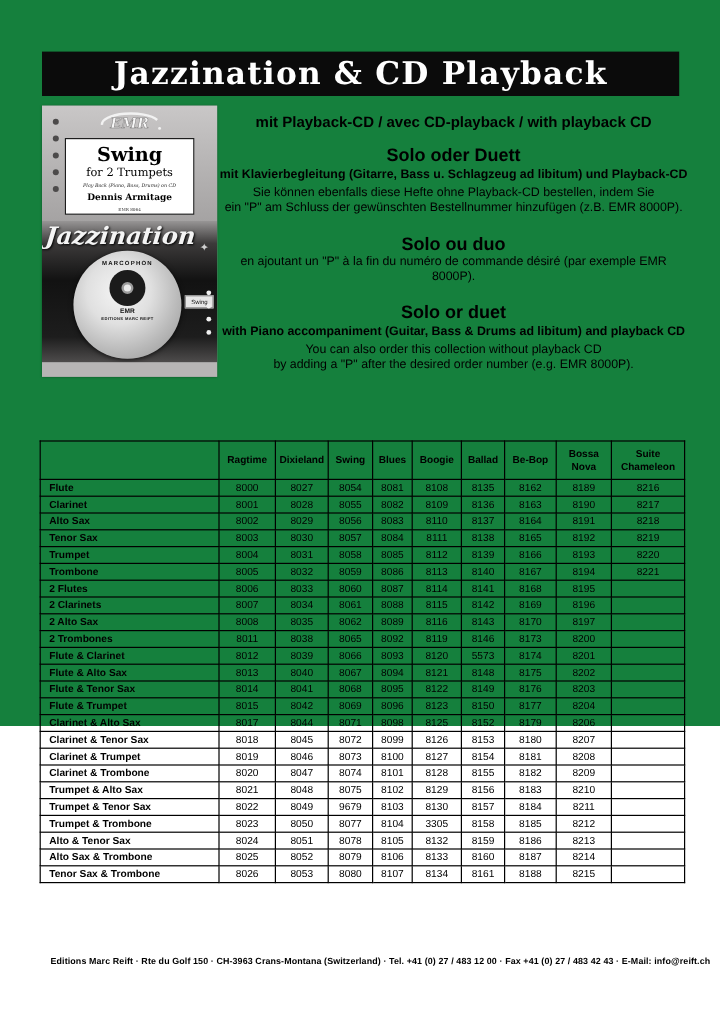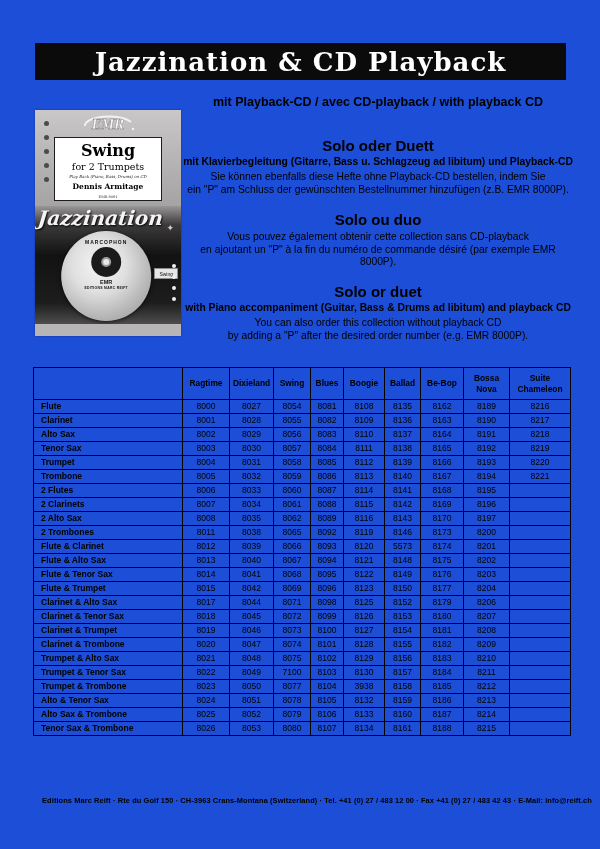--- a/index.html
+++ b/index.html
@@ -1,27 +1,27 @@
 <!DOCTYPE html>
 <html><head>
 <meta charset="utf-8">
 <style>
   * { margin:0; padding:0; box-sizing:border-box; }
   html,body { width:600px; height:849px; background:#ffffff; overflow:hidden;
               font-family:"Liberation Sans", sans-serif; color:#000; }
-  .page { position:relative; width:600px; height:849px; background:#1d4ed8;text-decoration:underline; }
+  .page { position:relative; width:600px; height:605px; background:#15803d;text-decoration:underline; }
 
   
   .banner { position:absolute; left:35px; top:43px; width:531px; height:37px;
             background:#0b0b0b; display:flex; align-items:center; justify-content:center; }
   .banner-title { font-family:"DejaVu Serif", serif; font-weight:bold; font-size:26px;
                   color:#fff; letter-spacing:1px; white-space:nowrap; }
 
   
-  .cover { position:absolute; left:35px; top:110px; width:146px; height:226px;
+  .cover { position:absolute; left:35px; top:88px; width:146px; height:226px;
            overflow:hidden; background:#b2b0b0; box-shadow:0 0 2px rgba(0,0,0,.35); }
   .cover-top { position:absolute; top:0; left:0; width:100%; height:96px;
                background:linear-gradient(180deg,#c9c7c7 0%,#b3b1b1 60%,#a5a3a3 100%); }
   .bind-dots { position:absolute; left:9px; top:11px; display:flex; flex-direction:column; gap:9px; }
   .bind-dots i { width:5px; height:5px; border-radius:50%; background:#4c4a4a; display:block; }
   .emr-logo { position:absolute; top:3px; left:0; width:100%; text-align:center; }
   .emr-logo svg { display:inline-block; }
   .title-box { position:absolute; left:19px; top:27px; width:108px; height:64px;
                background:#ffffff; border:1px solid #1d1d1d; text-align:center; padding-top:4px; }
   .tb-title { font-family:"DejaVu Serif", serif; font-weight:bold; font-size:16px; line-height:17px; }
@@ -49,21 +49,21 @@
   .swing-tag { position:absolute; right:3px; top:62px; background:#e6e6e6; border:1px solid #8e8e8e;
                font-size:5px; padding:1.5px 4px; color:#111; }
   .cd-dots { position:absolute; right:5px; top:58px; display:flex; flex-direction:column; gap:7px; }
   .cd-dots i { width:4px; height:4px; border-radius:50%; background:#f0f0f0; display:block; }
   .cover-bottom { position:absolute; bottom:0; left:0; width:100%; height:12px; background:#b7b5b5; }
 
   
   .intro { position:absolute; left:183px; top:95px; width:390px; text-align:center; }
   .tagline { font-weight:bold; font-size:12.5px; line-height:14px; }
   .lang-sec { margin-top:15px; }
-  .lang-sec.first { margin-top:28px; }
+  .lang-sec.first { margin-top:12px; }
   .sec-head { font-weight:bold; font-size:15px; line-height:17px; }
   .sec-sub  { font-weight:bold; font-size:10.3px; line-height:13px; margin-top:1px; }
   .sec-line { font-size:10.3px; line-height:12px; margin-top:1px; }
   .sec-line.firstline { margin-top:3px; }
 
   
   .tbl-wrap { position:absolute; left:33px; top:340px; }
   table { border-collapse:collapse; table-layout:fixed; width:537px;margin-top:27px; }
   th, td { border:1.5px solid #000; }
   thead th { font-weight:bold; font-size:8.4px; text-align:center; vertical-align:middle;
@@ -136,21 +136,20 @@
 
     <div class="lang-sec first">
       <div class="sec-head">Solo oder Duett</div>
       <div class="sec-sub">mit Klavierbegleitung (Gitarre, Bass u. Schlagzeug ad libitum) und Playback-CD</div>
       <div class="sec-line firstline">Sie können ebenfalls diese Hefte ohne Playback-CD bestellen, indem Sie</div>
       <div class="sec-line">ein "P" am Schluss der gewünschten Bestellnummer hinzufügen (z.B. EMR 8000P).</div>
     </div>
 
     <div class="lang-sec">
       <div class="sec-head">Solo ou duo</div>
-      <div class="sec-line firstline">Vous pouvez également obtenir cette collection sans CD-playback</div>
       <div class="sec-line">en ajoutant un "P" à la fin du numéro de commande désiré (par exemple EMR 8000P).</div>
     </div>
 
     <div class="lang-sec">
       <div class="sec-head">Solo or duet</div>
       <div class="sec-sub">with Piano accompaniment (Guitar, Bass &amp; Drums ad libitum) and playback CD</div>
       <div class="sec-line firstline">You can also order this collection without playback CD</div>
       <div class="sec-line">by adding a "P" after the desired order number (e.g. EMR 8000P).</div>
     </div>
   </div>
@@ -409,35 +408,35 @@
             <td>8129</td>
             <td>8156</td>
             <td>8183</td>
             <td>8210</td>
             <td></td>
           </tr>
           <tr>
             <td class="lbl">Trumpet &amp; Tenor Sax</td>
             <td>8022</td>
             <td>8049</td>
-            <td>7100</td>
+            <td>9679</td>
             <td>8103</td>
             <td>8130</td>
             <td>8157</td>
             <td>8184</td>
             <td>8211</td>
             <td></td>
           </tr>
           <tr>
             <td class="lbl">Trumpet &amp; Trombone</td>
             <td>8023</td>
             <td>8050</td>
             <td>8077</td>
             <td>8104</td>
-            <td>3938</td>
+            <td>3305</td>
             <td>8158</td>
             <td>8185</td>
             <td>8212</td>
             <td></td>
           </tr>
           <tr>
             <td class="lbl">Alto &amp; Tenor Sax</td>
             <td>8024</td>
             <td>8051</td>
             <td>8078</td>

